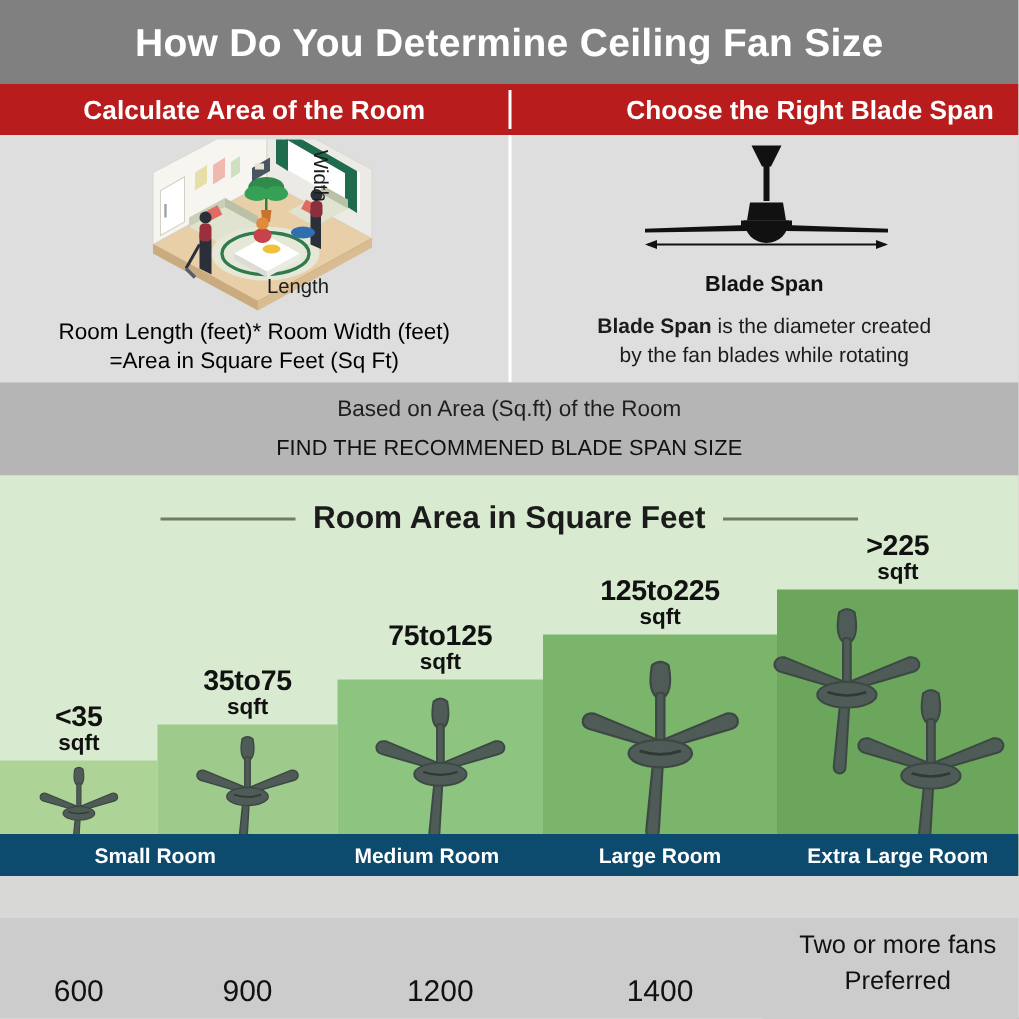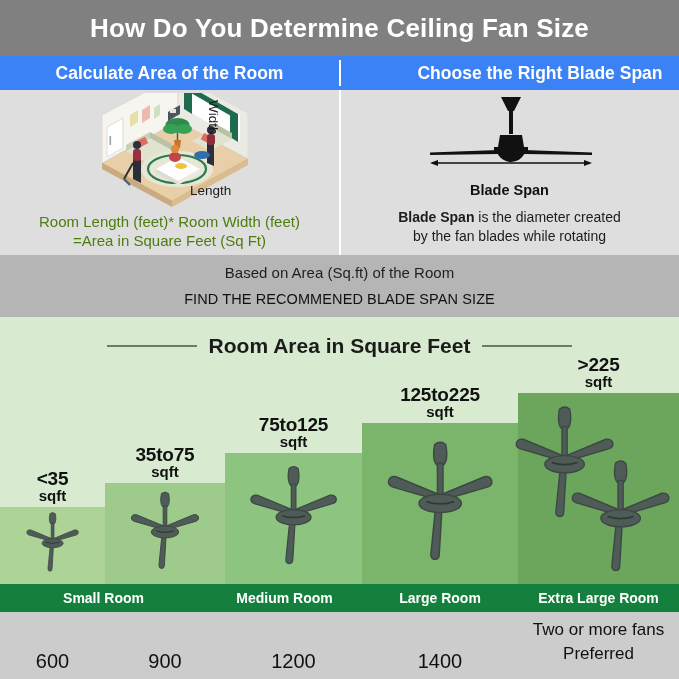--- a/index.html
+++ b/index.html
@@ -14,43 +14,43 @@
   .hdr{
     position:absolute;left:0;top:0;width:679px;height:56px;
     background:#808080;display:flex;align-items:center;justify-content:center;
   }
   .hdr-title{
     color:#ffffff;font-size:26px;font-weight:bold;letter-spacing:.2px;
     text-align:center;white-space:nowrap;
   }
   .subhdr{
     position:absolute;left:0;top:56px;width:679px;height:34px;
-    background:#3b82f6;
+    background:#b91c1c;
   }
   .subhdr .cell{
     position:absolute;top:0;height:34px;display:flex;align-items:center;justify-content:center;
     color:#ffffff;font-size:17.5px;font-weight:bold;white-space:nowrap;
   }
   .subhdr .c1{left:0;width:339px;}
   .subhdr .c2{left:340px;width:400px;}
   .subhdr .vdiv{position:absolute;left:339px;top:4px;width:2px;height:26px;background:#ffffff;}
 
   
   .panels{position:absolute;left:0;top:90px;width:679px;height:165px;background:#dedede;}
   .panel{position:absolute;top:0;height:165px;}
   .p-left{left:0;width:339px;}
   .p-right{left:340px;width:339px;padding-left:43px;}
   .panel-vdiv{position:absolute;left:339px;top:0;width:2px;height:165px;background:#ffffff;}
 
   .room-art{position:absolute;left:80px;top:3px;width:185px;height:118px;}
-  .lbl-length{position:absolute;left:178px;top:93px;font-size:13.5px;color:#1c1c1c;margin-left:12px;}
+  .lbl-length{position:absolute;left:178px;top:93px;font-size:13.5px;color:#1c1c1c;}
   .lbl-width{position:absolute;left:206px;top:10px;font-size:13.5px;color:#1c1c1c;
     writing-mode:vertical-rl;text-orientation:mixed;}
   .formula{position:absolute;left:0;top:122px;width:339px;text-align:center;
-    font-size:15px;line-height:19px;color:#4d7c0f;}
+    font-size:15px;line-height:19px;color:#000000;}
 
   .fan-art{position:absolute;left:78px;top:5px;width:185px;height:92px;}
   .blade-span-lbl{position:absolute;left:0;top:92px;width:339px;text-align:center;
     font-size:14.5px;font-weight:bold;color:#111;}
   .blade-desc{position:absolute;left:0;top:118px;width:339px;text-align:center;
     font-size:14px;line-height:19px;color:#1c1c1c;}
   .blade-desc b{font-weight:bold;}
 
   
   .midband{position:absolute;left:0;top:255px;width:679px;height:62px;background:#b5b5b5;}
@@ -67,21 +67,21 @@
 
   .bars{position:absolute;left:0;top:0;width:679px;height:267px;}
   .bar{position:absolute;bottom:0;}
   .barlabel{position:absolute;text-align:center;color:#111;line-height:1.04;}
   .barlabel .big{display:block;font-size:19px;font-weight:bold;letter-spacing:-.2px;}
   .barlabel .sm{display:block;font-size:15px;font-weight:bold;}
 
   .fanicon{position:absolute;}
 
   
-  .strip{position:absolute;left:0;top:584px;width:679px;height:28px;background:#15803d;}
+  .strip{position:absolute;left:0;top:556px;width:679px;height:28px;background:#0c4a6e;}
   .strip .cell{position:absolute;top:0;height:28px;display:flex;align-items:center;justify-content:center;
     color:#ffffff;font-size:14px;font-weight:bold;white-space:nowrap;}
 
   
   .mmrow{position:absolute;left:0;top:612px;width:679px;height:67px;background:#cccccc;}
   .mmcell{position:absolute;top:6px;text-align:center;color:#111;line-height:22px;}
   .mmcell .n{display:block;font-size:20px;margin-top:32px;}
   .mmcell .u{display:block;font-size:18px;}
   .mmcell.wide{font-size:17px;line-height:24px;}
   .mmcell.wide span{display:block;font-size:17px;}

